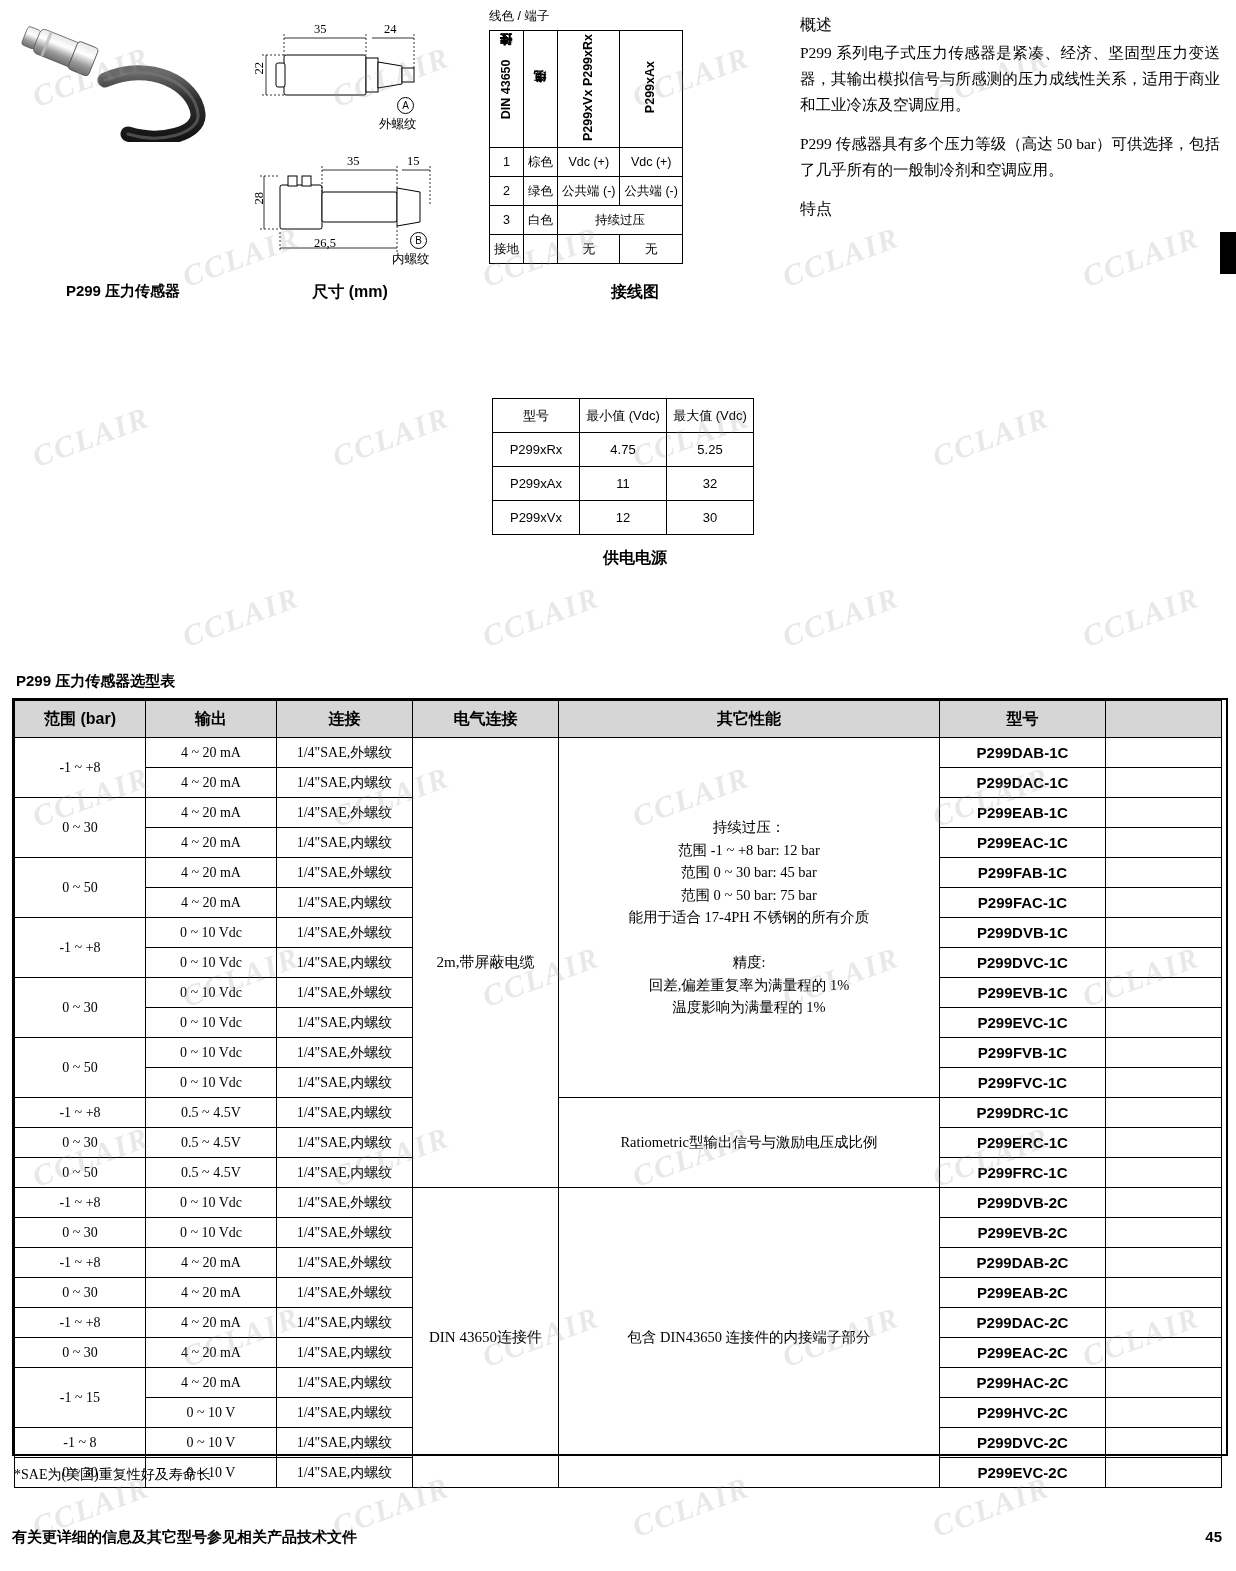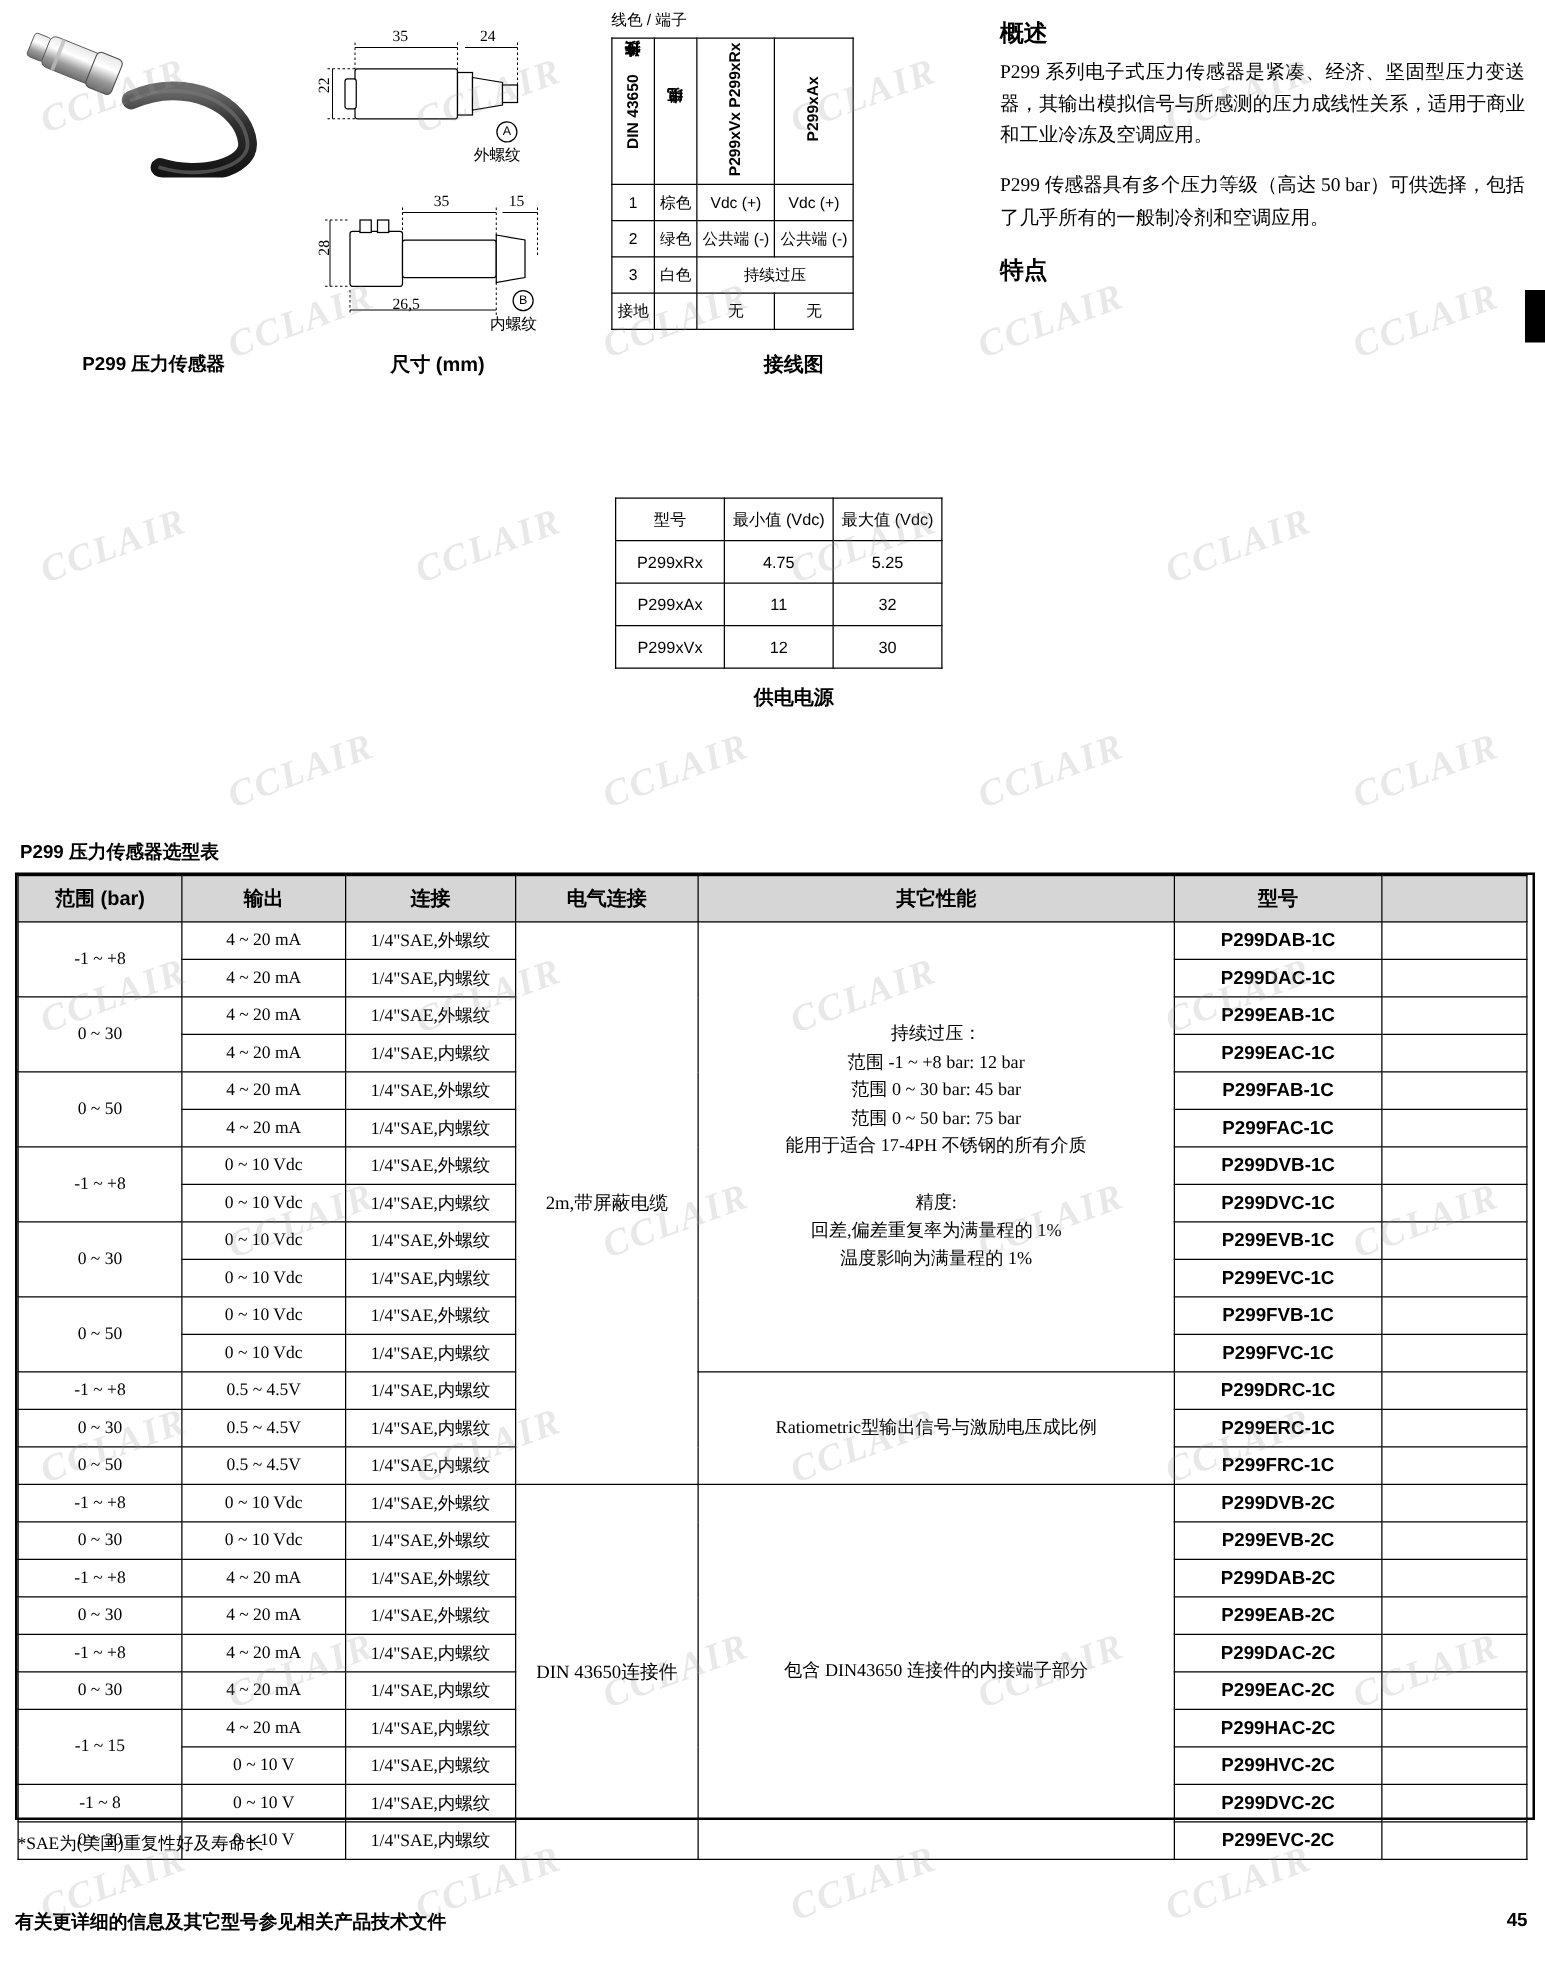--- a/index.html
+++ b/index.html
@@ -143,23 +143,23 @@
   
   .right-col {
     position: absolute;
     left: 800px; top: 12px;
     width: 420px;
     font-size: 15.5px;
     line-height: 1.65;
     font-family: "Liberation Serif", serif;
   }
   .right-col h3 {
-    font-size: 19px;
+    font-size: 16px;
     margin: 0 0 2px 0;
-    font-weight: bold;
+    font-weight: normal;
     font-family: "Liberation Sans", sans-serif;
   }
   .right-col p {
     margin: 0 0 14px 0;
     text-align: justify;
   }
   .feat-title {
     margin-top: 8px;
   }
   ul.features {

